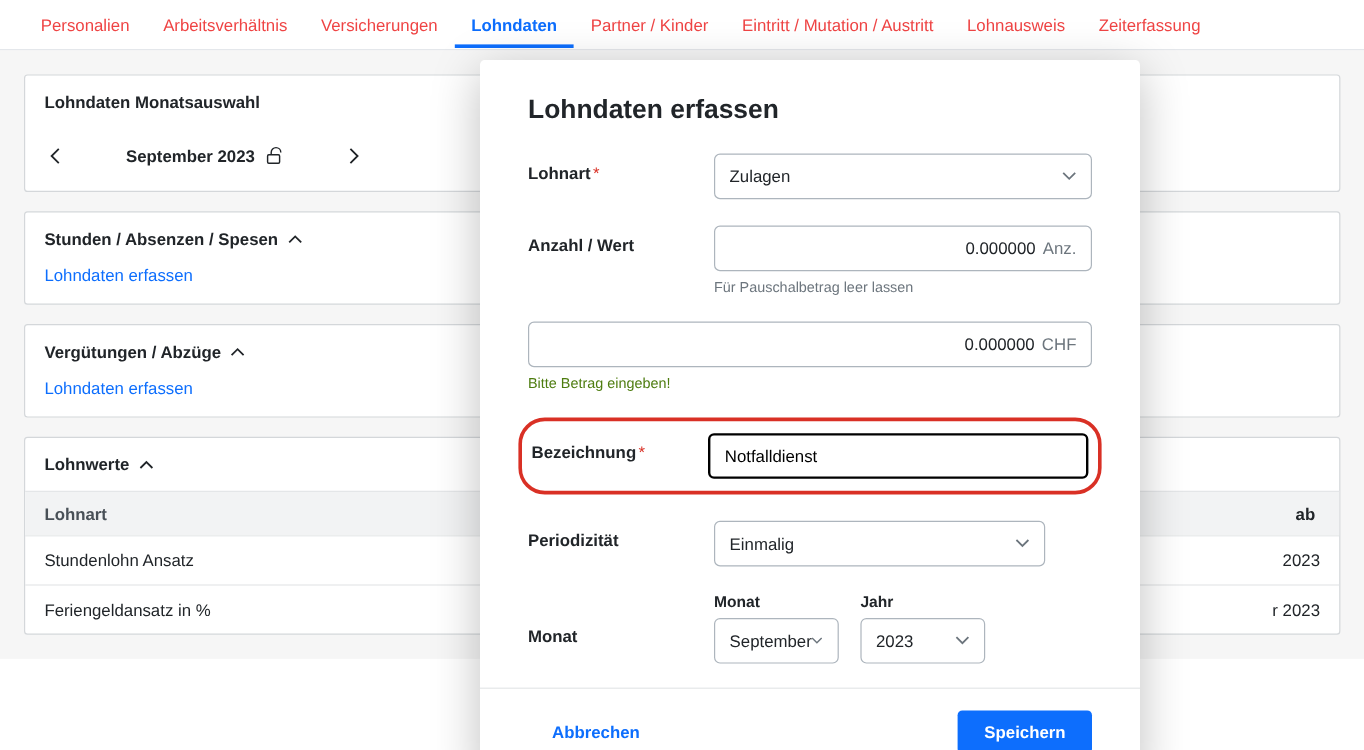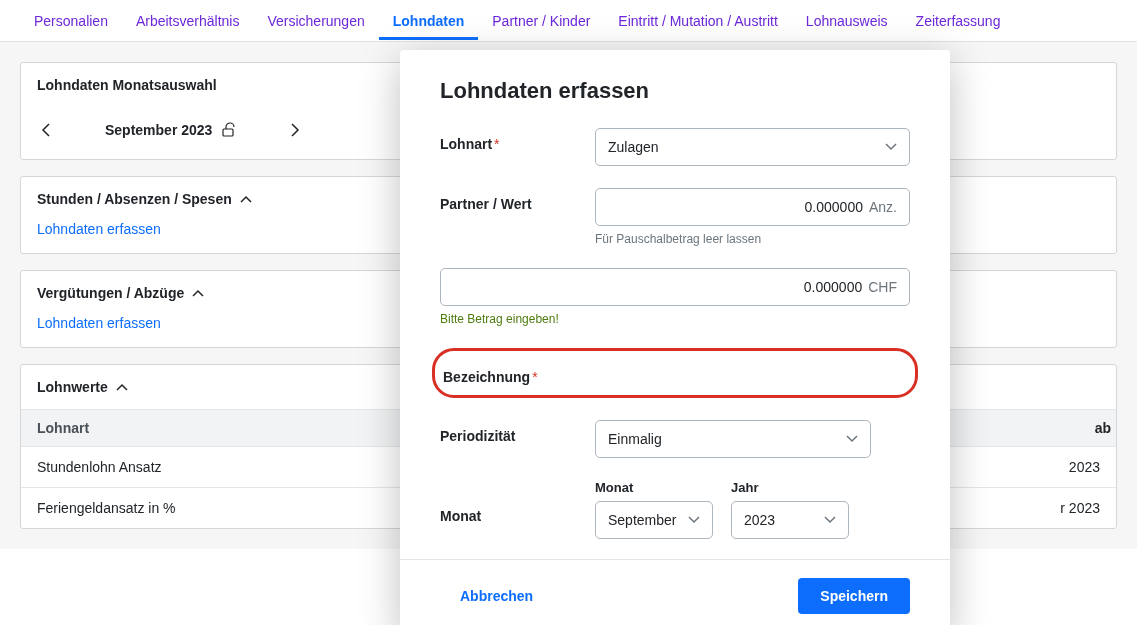--- a/index.html
+++ b/index.html
@@ -18,21 +18,21 @@
   .tabs {
     display: flex;
     gap: 0;
     border-bottom: 1px solid #dee2e6;
     padding: 0 20px;
     height: 42px;
     align-items: center;
   }
   .tab {
     padding: 10px 14px;
-    color: #6d28d9;
+    color: #ef4444;
     cursor: pointer;
     font-size: 14px;
     white-space: nowrap;
   }
   .tab.active {
     color: #0d6efd;
     font-weight: 700;
     border-bottom: 3px solid #0d6efd;
     padding-bottom: 8px;
     margin-bottom: -1px;
@@ -149,21 +149,21 @@
   .hint {
     font-size: 12px;
     color: #6c757d;
     margin-top: 6px;
   }
   .hint.error { color: #4d7c0f; }
 
   .month-year { display: flex; gap: 18px; }
   .month-year .col { display:flex; flex-direction:column; }
   .month-year .sub-label { font-size: 13px; font-weight:700; margin-bottom: 6px; }
-  .month-year .select { width: 118px; }
+  .month-year .select { width: 104px; }
 
   .modal-footer {
     display: flex;
     justify-content: space-between;
     align-items: center;
     padding: 18px 40px;
     border-top: 1px solid #e4e6e8;
   }
   .btn-link {
     color: #0d6efd;
@@ -175,21 +175,21 @@
     background: #0d6efd;
     color: #fff;
     border: none;
     padding: 10px 22px;
     font-size: 14px;
     font-weight: 700;
     border-radius: 4px;
     cursor: pointer;
   }
 
-  .table-right-clip { position:absolute; right:5px; color:#212529; }
+  .table-right-clip { position:absolute; right:20px; color:#212529; }
 </style>
 </head>
 <body>
 
 <div class="tabs">
   <div class="tab">Personalien</div>
   <div class="tab">Arbeitsverhältnis</div>
   <div class="tab">Versicherungen</div>
   <div class="tab active">Lohndaten</div>
   <div class="tab">Partner / Kinder</div>
@@ -278,21 +278,21 @@
         <div class="select">
           <span>Zulagen</span>
           <svg width="12" height="8" viewBox="0 0 12 8">
               <path d="M1 1 L6 6 L11 1" stroke="#6c757d" stroke-width="1.5" fill="none"></path>
             </svg>
         </div>
       </div>
     </div>
 
     <div class="form-row">
-      <div class="form-label">Partner / Wert</div>
+      <div class="form-label">Anzahl / Wert</div>
       <div class="form-field">
         <div class="num-input">
           <span>0.000000</span>
           <span class="unit">Anz.</span>
         </div>
         <div class="hint">Für Pauschalbetrag leer lassen</div>
       </div>
     </div>
 
     <div class="form-row">
@@ -301,20 +301,23 @@
           <span>0.000000</span>
           <span class="unit">CHF</span>
         </div>
         <div class="hint error">Bitte Betrag eingeben!</div>
       </div>
     </div>
 
     <div class="form-row highlighted">
       <div class="form-label" style="padding-left:8px;">
         <span>Bezeichnung</span><span class="req">*</span>
+      </div>
+      <div class="form-field" style="padding-right:0;">
+        <input class="text-input" type="text" value="Notfalldienst" style="">
       </div>
     </div>
 
     <div class="form-row">
       <div class="form-label">Periodizität</div>
       <div class="form-field">
         <div class="select short">
           <span>Einmalig</span>
           <svg width="12" height="8" viewBox="0 0 12 8">
               <path d="M1 1 L6 6 L11 1" stroke="#6c757d" stroke-width="1.5" fill="none"></path>

